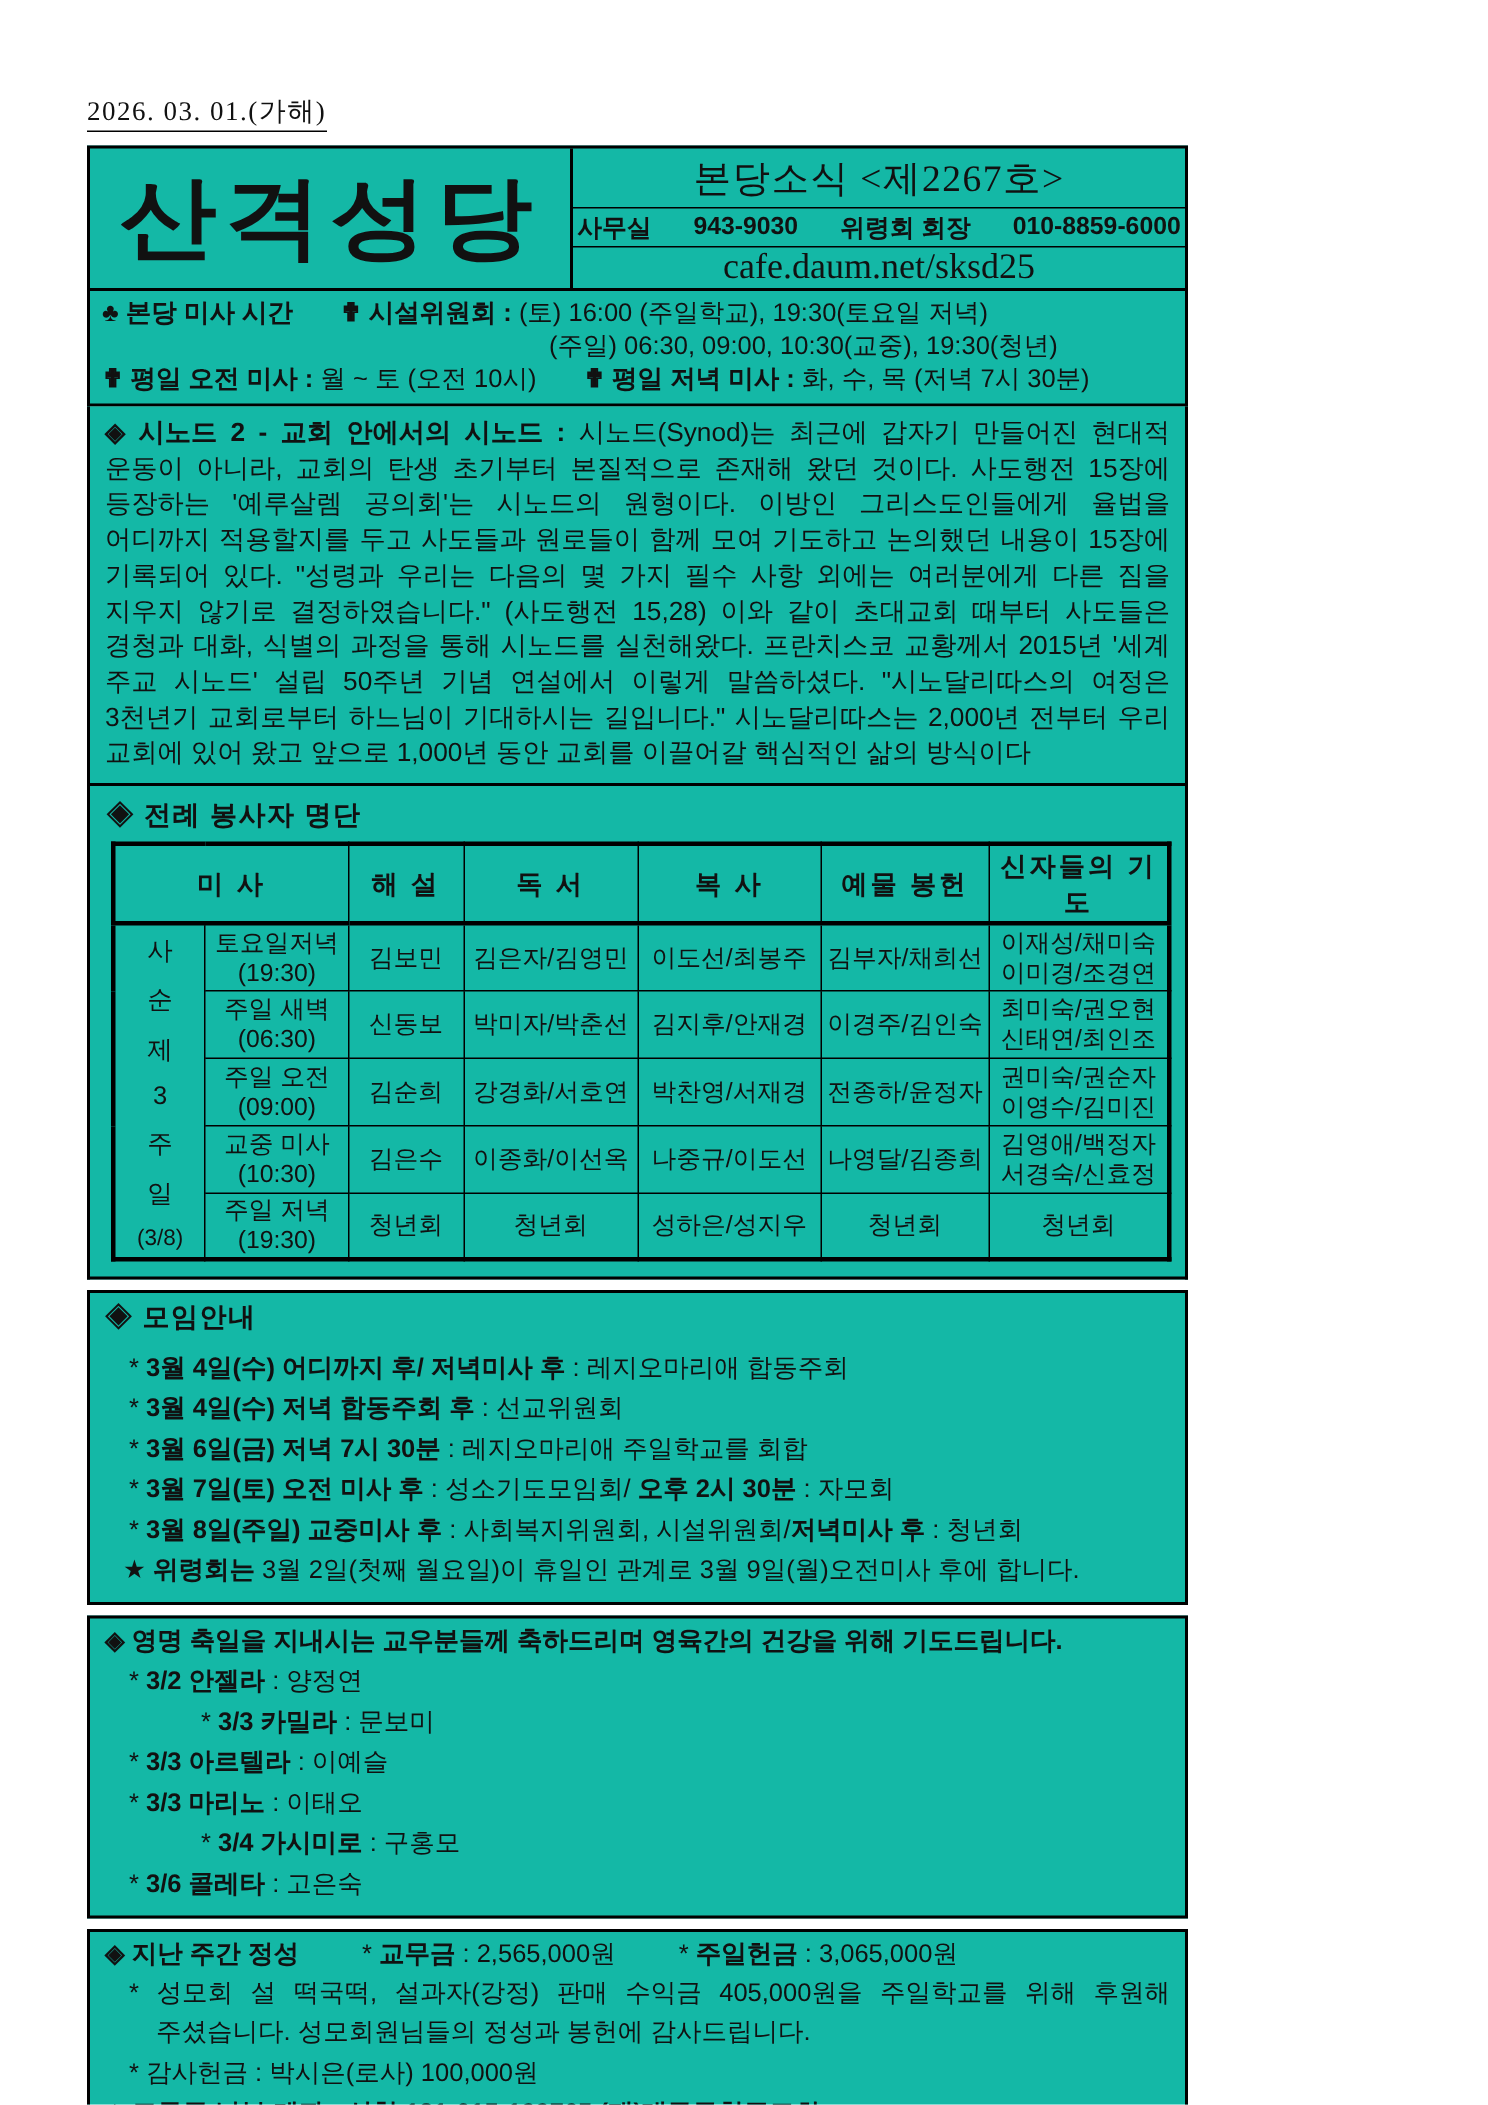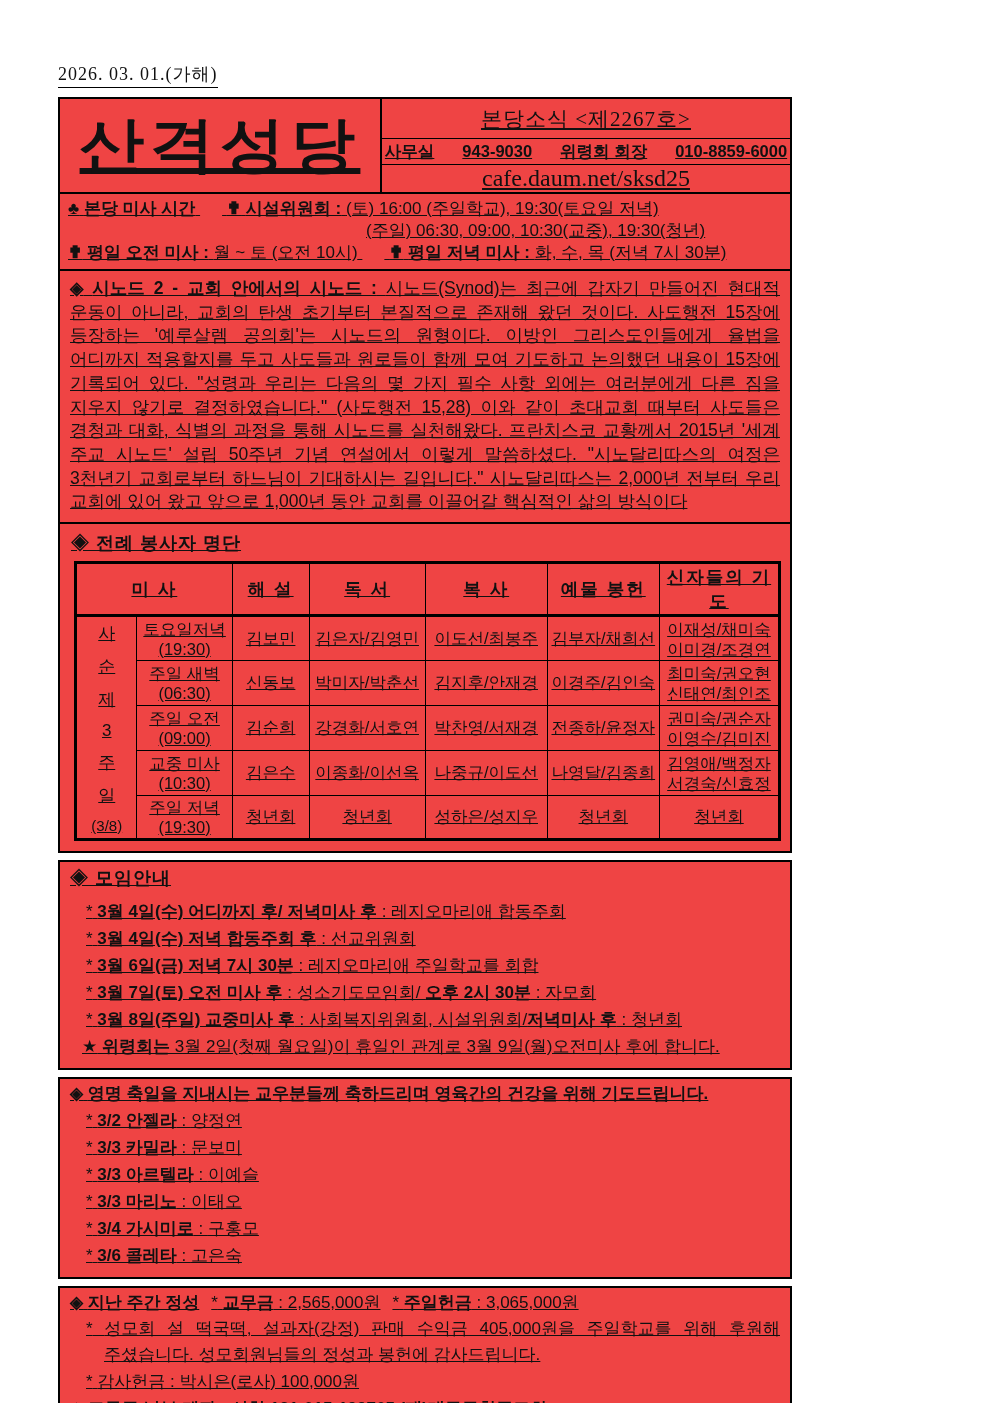--- a/index.html
+++ b/index.html
@@ -10,36 +10,36 @@
     color:#111;
     position:relative;
   }
   .content { position:absolute; left:58px; top:62px; width:734px; }
 
   
   .date-line { font-family:"Liberation Serif", serif; font-size:18px; letter-spacing:1px; }
   .date-line span { display:inline-block; border-bottom:1.5px solid #000; padding-bottom:1px; }
 
   
-  .box { border:2px solid #000; background:#ef4444;text-decoration:underline; }
+  .box { border:2px solid #000; background:#14b8a6; }
   .joined { border-top:none; }
   .header-box { margin-top:9px; display:flex; height:97px; }
   .parish-cell {
     width:322px; border-right:2px solid #000;
     display:flex; align-items:center; justify-content:center;
   }
   .parish-name {
     font-size:60px; font-weight:900; letter-spacing:5px;
     transform:scaleX(1.08); white-space:nowrap;
   }
   .header-right { flex:1; display:flex; flex-direction:column; }
   .bulletin-title {
     height:42px; border-bottom:1.5px solid #000;
     display:flex; align-items:center; justify-content:center;
-    font-family:"Liberation Serif", serif; font-size:21px; letter-spacing:1px;
+    font-family:"Liberation Serif", serif; font-size:25px; letter-spacing:1px;
   }
   .office-row {
     height:27px; border-bottom:1.5px solid #000;
     display:flex; align-items:center; justify-content:center;
     font-size:16.5px; font-weight:bold; gap:28px; white-space:nowrap;
   }
   .cafe-row {
     flex:1; display:flex; align-items:center; justify-content:center;
     font-family:"Liberation Serif", serif; font-size:24px;
   }
@@ -77,24 +77,24 @@
   
   .sec { margin-top:7px; padding:1px 10px 8px 10px; font-size:17px; line-height:27px; }
   .sec .b { font-weight:bold; }
   .sec .item { padding-left:16px; }
   .star-item { padding-left:12px; }
 
   
   .feast-row { display:flex; padding-left:16px;flex-direction:column; }
   .feast-entry { white-space:nowrap; }
   .feast-entry .b { font-weight:bold; }
-  .fw-1 { width:245px; } .fw-2 { width:250px; }
-
-  
-  .off-line1 { display:flex; gap:12px; }
+  .fw-1 { width:245px; } .fw-2 { width:250px;margin-left:48px; }
+
+  
+  .off-line1 { display:flex; gap:42px; }
   .note { padding-left:34px; text-indent:-18px; text-align:justify; word-break:keep-all; line-height:26px; }
 </style>
 </head>
 <body>
 
 <div class="content">
 
   <div class="date-line">
     <span>2026. 03. 01.(가해)</span>
   </div>

